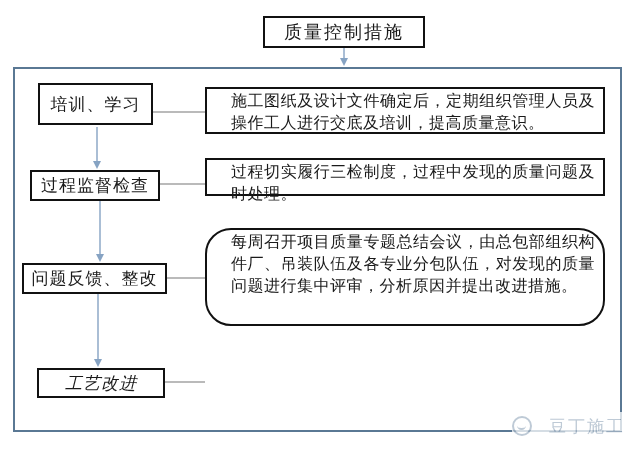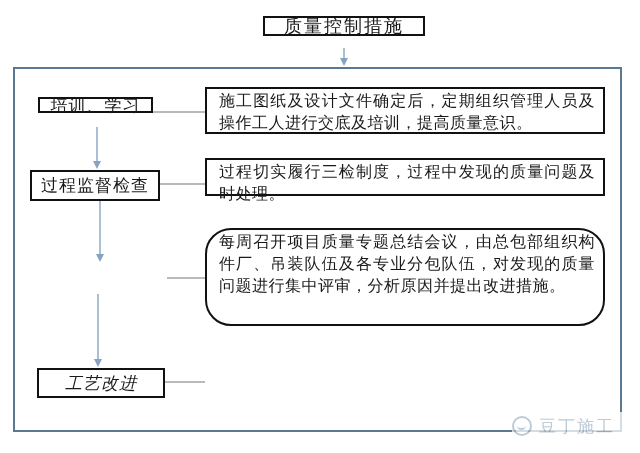--- a/index.html
+++ b/index.html
@@ -10,55 +10,55 @@
     --watermark:#a9b9c9;
     --text:#1a1a1a;
   }
   html,body{margin:0;padding:0;background:#ffffff;}
   .canvas{
     position:relative;width:640px;height:453px;background:#ffffff;
     font-family:"Liberation Serif","DejaVu Serif",serif;color:var(--text);
     overflow:hidden;
   }
   .title-box{
-    position:absolute;left:263px;top:16px;width:162px;height:20px;
+    position:absolute;left:263px;top:16px;width:162px;height:32px;
     border:2px solid var(--box-border);box-sizing:border-box;
     display:flex;align-items:center;justify-content:center;
     font-size:18px;letter-spacing:2px;background:#fff;
   }
   .outer-frame{
     position:absolute;left:13px;top:67px;width:609px;height:365px;
     border:2px solid var(--outer-border);box-sizing:border-box;background:transparent;
   }
   .step-label{
     position:absolute;border:2px solid var(--box-border);box-sizing:border-box;
     display:flex;align-items:center;justify-content:center;
     font-size:17px;letter-spacing:1px;background:#fff;white-space:nowrap;
   }
-  .step1{left:38px;top:97px;width:115px;height:16px;}
+  .step1{left:38px;top:83px;width:115px;height:42px;}
   .step2{left:30px;top:170px;width:130px;height:31px;}
   .step3{left:22px;top:263px;width:145px;height:31px;}
   .step4{left:37px;top:368px;width:128px;height:30px;font-style:italic;}
   .desc-box{
     position:absolute;left:205px;width:400px;
     border:2px solid var(--box-border);box-sizing:border-box;background:#fff;
-    font-size:16px;line-height:22px;padding:1px 8px 0 12px;
+    font-size:16px;line-height:22px;padding:1px 8px 0 24px;
     text-align:justify;letter-spacing:0.5px;
   }
   .descA{top:87px;height:47px;}
   .descB{top:158px;height:38px;}
   .descC{top:228px;height:98px;border-radius:26px;}
   .descD{top:348px;height:70px;}
   .wires{position:absolute;left:0;top:0;width:640px;height:453px;pointer-events:none;}
   .wires .conn{stroke:var(--connector);stroke-width:1.5;}
   .wires .arr{stroke:var(--arrow);stroke-width:1.4;fill:none;}
   .wires .arrhead{fill:var(--arrow);}
   .watermark{
     position:absolute;left:512px;top:412px;width:118px;height:28px;
-    display:flex;align-items:center;gap:7px;opacity:0.75;background:#fff;
+    display:flex;align-items:center;gap:17px;opacity:0.75;background:#fff;
   }
   .watermark .logo{
     width:20px;height:20px;border:2px solid var(--watermark);border-radius:50%;
     box-sizing:border-box;position:relative;flex:0 0 auto;
   }
   .watermark .logo::after{
     content:"";position:absolute;left:3px;top:5px;width:9px;height:5px;
     border-bottom:2px solid var(--watermark);border-radius:0 0 6px 6px;
   }
   .watermark .wm-text{
@@ -102,20 +102,23 @@
   </div>
 
   <div class="outer-frame"></div>
 
   <div class="step-label step1">
     <span>培训、学习</span>
   </div>
   <div class="step-label step2">
     <span>过程监督检查</span>
   </div>
+  <div class="step-label step3">
+    <span>问题反馈、整改</span>
+  </div>
   <div class="step-label step4">
     <span>工艺改进</span>
   </div>
 
   <div class="desc-box descA">施工图纸及设计文件确定后，定期组织管理人员及操作工人进行交底及培训，提高质量意识。</div>
   <div class="desc-box descB">过程切实履行三检制度，过程中发现的质量问题及时处理。</div>
   <div class="desc-box descC">每周召开项目质量专题总结会议，由总包部组织构件厂、吊装队伍及各专业分包队伍，对发现的质量问题进行集中评审，分析原因并提出改进措施。</div>
 
   <div class="watermark">
     <span class="logo"></span>

